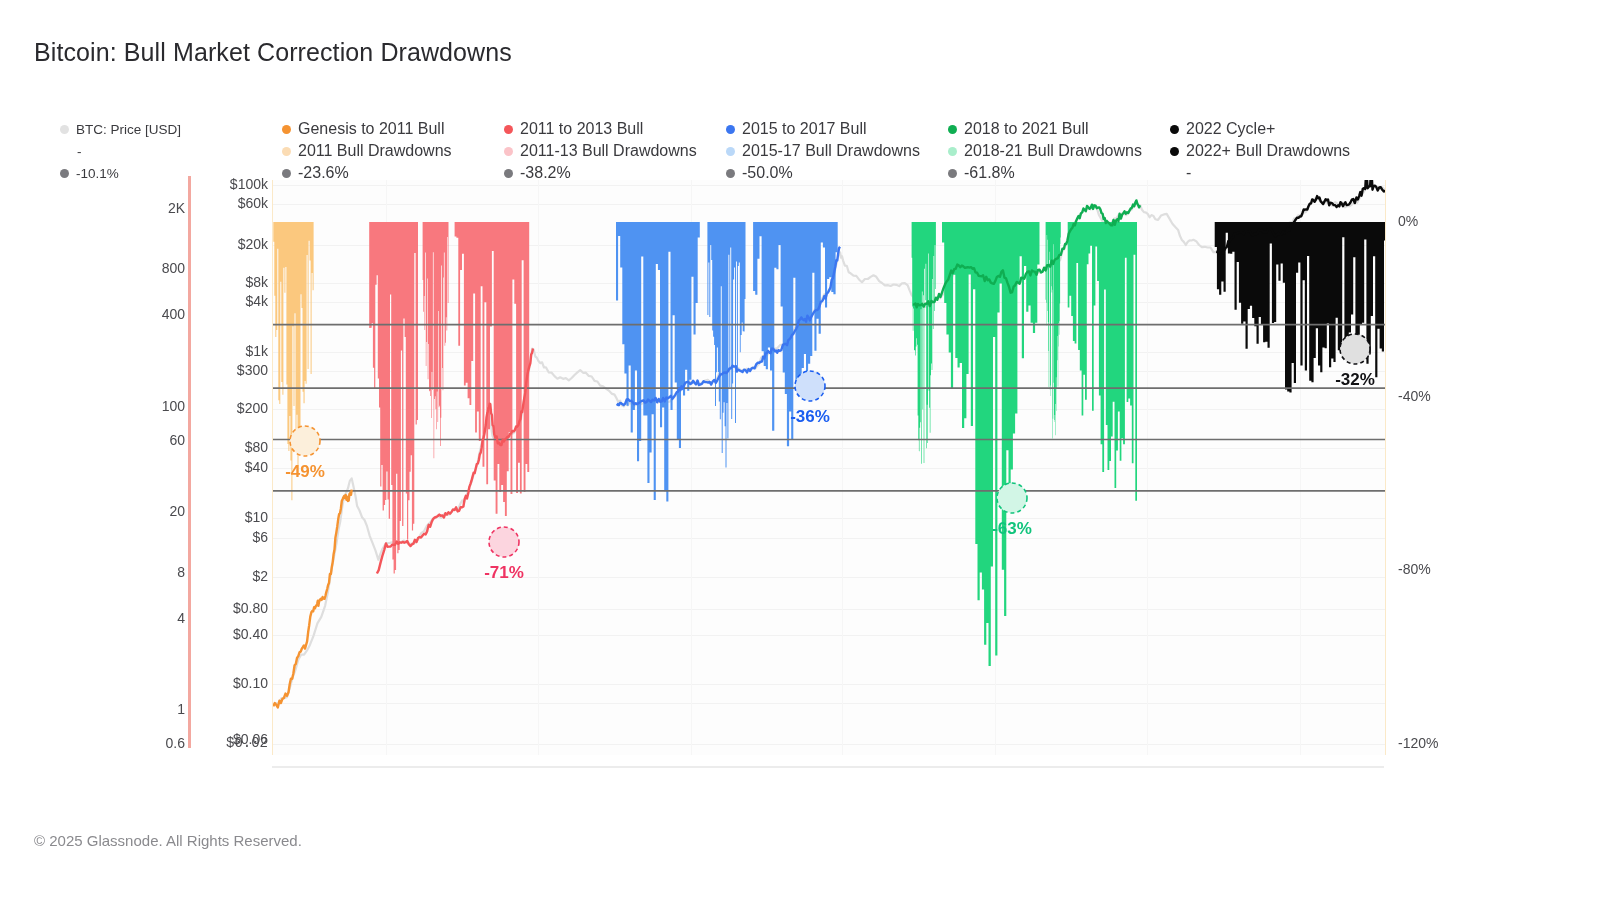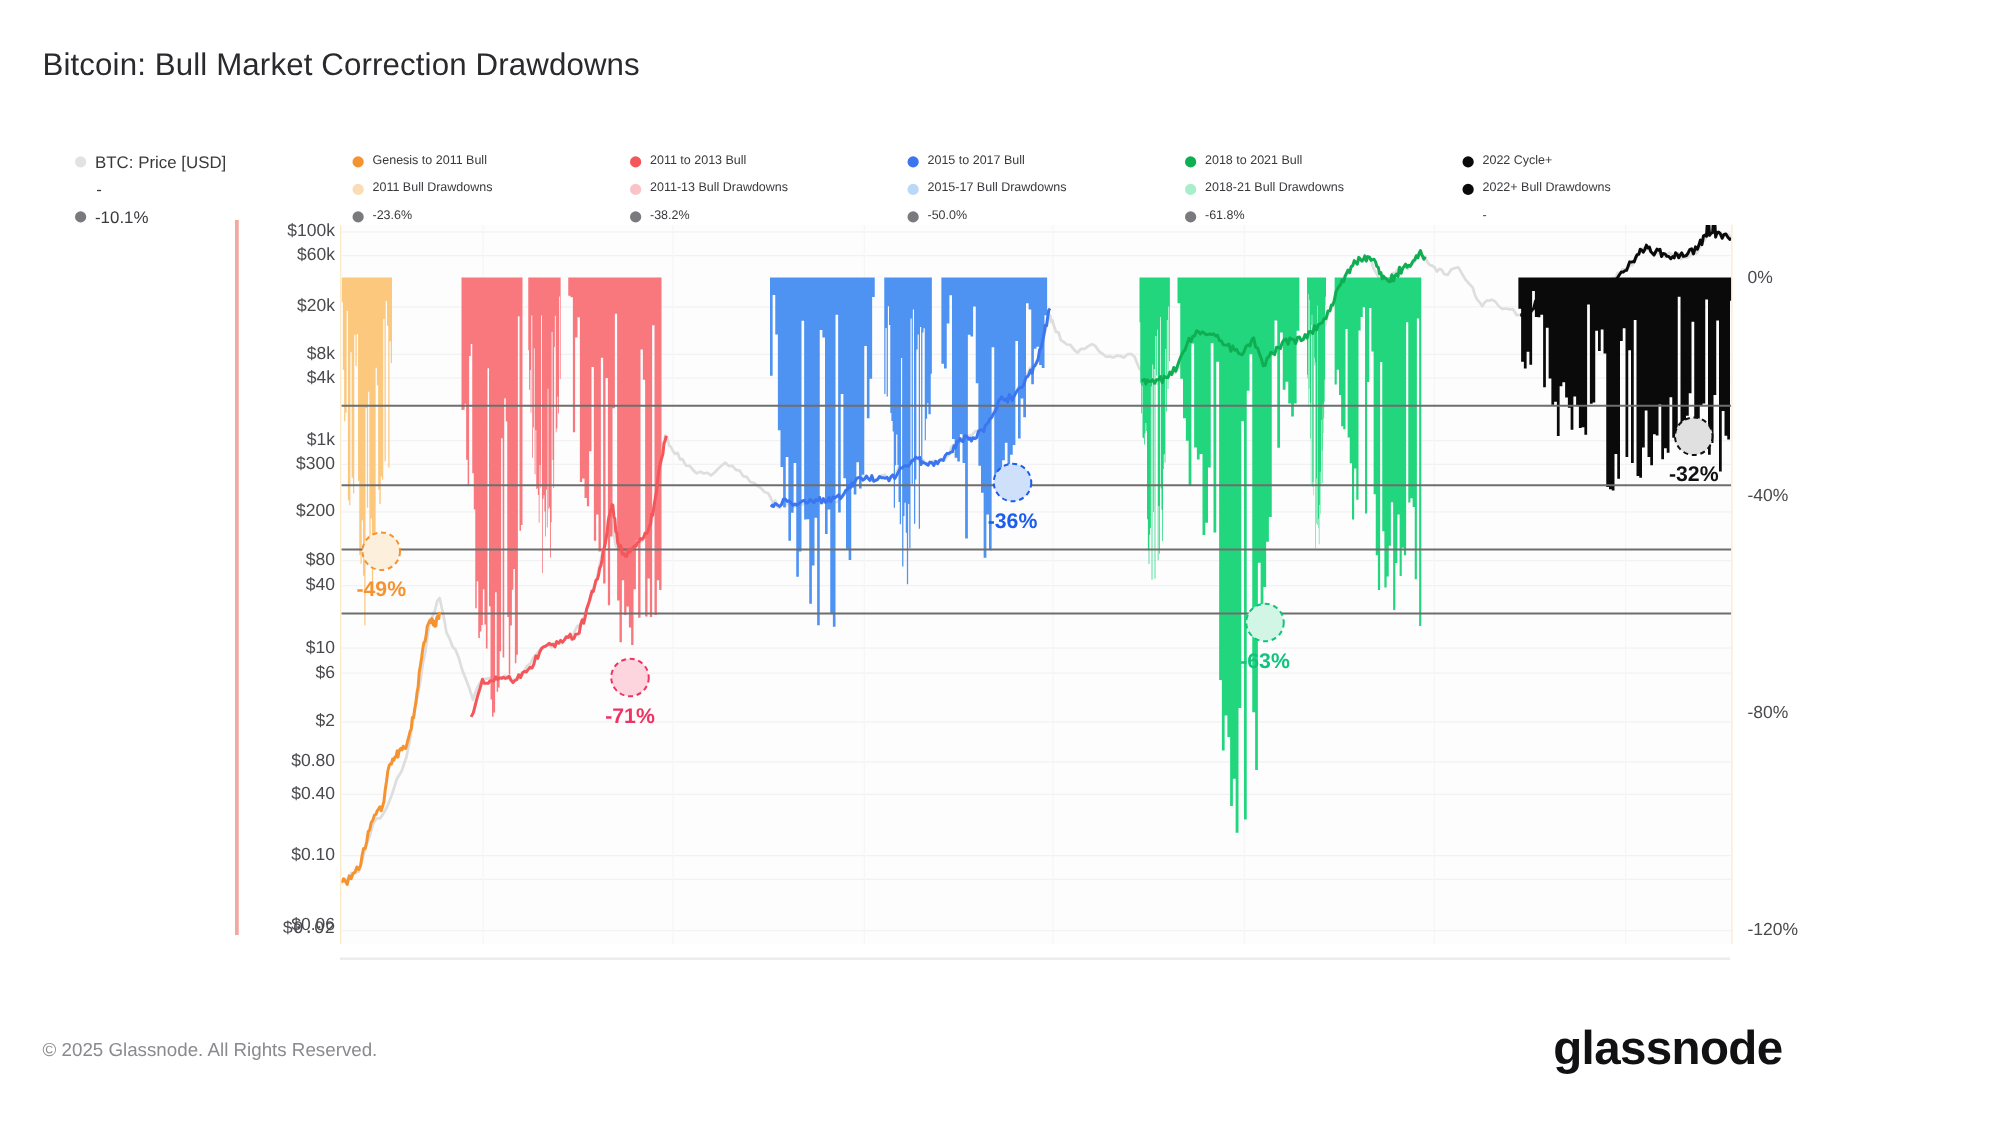--- a/index.html
+++ b/index.html
@@ -48,21 +48,21 @@
     left: 222px; top: 0;
     width: 1110px;
     display: grid;
     grid-template-columns: repeat(5, 1fr);
     grid-template-rows: repeat(3, 22px);
     column-gap: 0px;
   }
   .li {
     display: flex;
     align-items: center;
-    font-size: 10px;
+    font-size: 16px;
     color: #3a3a3e;
     line-height: 22px;
     white-space: nowrap;
   }
   .li .dot {
     width: 9px; height: 9px;
     border-radius: 50%;
     margin-right: 7px;
     flex: 0 0 auto;
   }
@@ -249,20 +249,32 @@
           <span>-61.8%</span>
         </div>
       <div class="li">
           <span class="dot nodot"></span>
           <span>-</span>
         </div>
     </div>
   </div>
 
   <div id="left-spine"></div>
+  <div id="axis-left-outer">
+      <div class="axis-lab" style="top: 20px;">2K</div>
+      <div class="axis-lab" style="top: 80px;">800</div>
+      <div class="axis-lab" style="top: 126px;">400</div>
+      <div class="axis-lab" style="top: 218px;">100</div>
+      <div class="axis-lab" style="top: 252px;">60</div>
+      <div class="axis-lab" style="top: 323px;">20</div>
+      <div class="axis-lab" style="top: 384px;">8</div>
+      <div class="axis-lab" style="top: 430px;">4</div>
+      <div class="axis-lab" style="top: 521px;">1</div>
+      <div class="axis-lab" style="top: 555px;">0.6</div>
+    </div>
   <div id="axis-left-inner">
       <div class="axis-lab" style="top: -4px; text-align: right;">$100k</div>
       <div class="axis-lab" style="top: 15px;">$60k</div>
       <div class="axis-lab" style="top: 56px;">$20k</div>
       <div class="axis-lab" style="top: 94px;">$8k</div>
       <div class="axis-lab" style="top: 113px;">$4k</div>
       <div class="axis-lab" style="top: 163px;">$1k</div>
       <div class="axis-lab" style="top: 182px;">$300</div>
       <div class="axis-lab" style="top: 220px;">$200</div>
       <div class="axis-lab" style="top: 259px;">$80</div>
@@ -343,14 +355,13 @@
           <text x="739" y="354" fill="#10c47c" font-size="17" font-weight="bold" text-anchor="middle" font-family="&quot;Liberation Sans&quot;, sans-serif">-63%</text>
           <circle cx="1082" cy="169" r="15" fill="#e0e0e0" stroke="#111114" stroke-width="1.6" stroke-dasharray="4 3"></circle>
           <text x="1082" y="205" fill="#111114" font-size="17" font-weight="bold" text-anchor="middle" font-family="&quot;Liberation Sans&quot;, sans-serif">-32%</text>
         </svg>
     </div>
   </div>
 
   <div id="x-axis-line"></div>
 
   <div id="footer-text">© 2025 Glassnode. All Rights Reserved.</div>
-  <div id="brand">glassnode</div>
 </div>
 
 </body></html>

